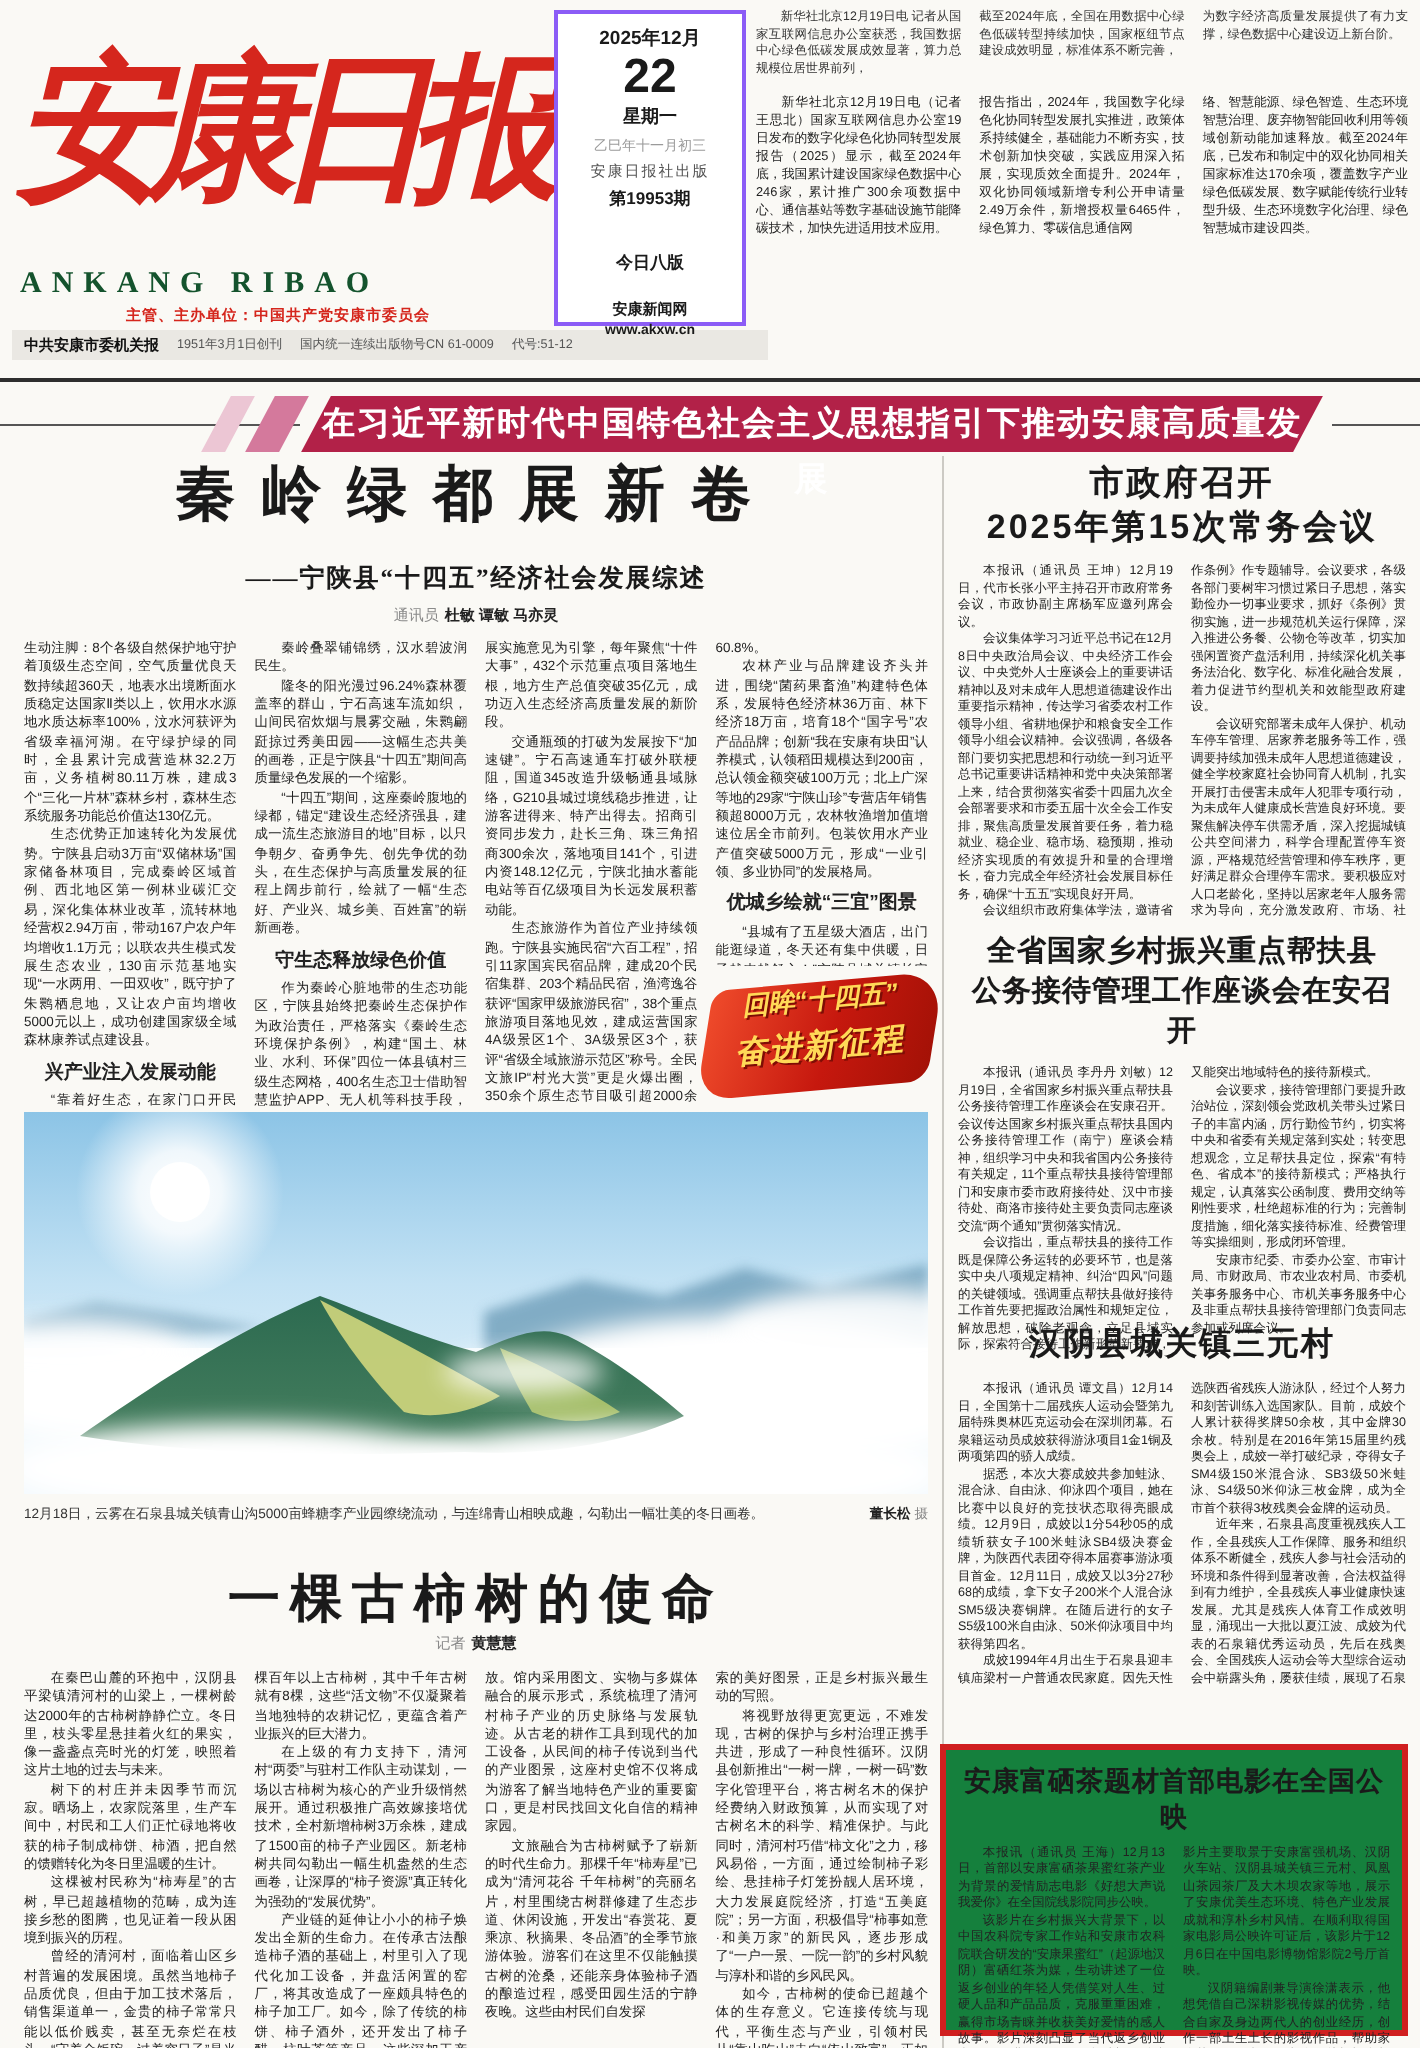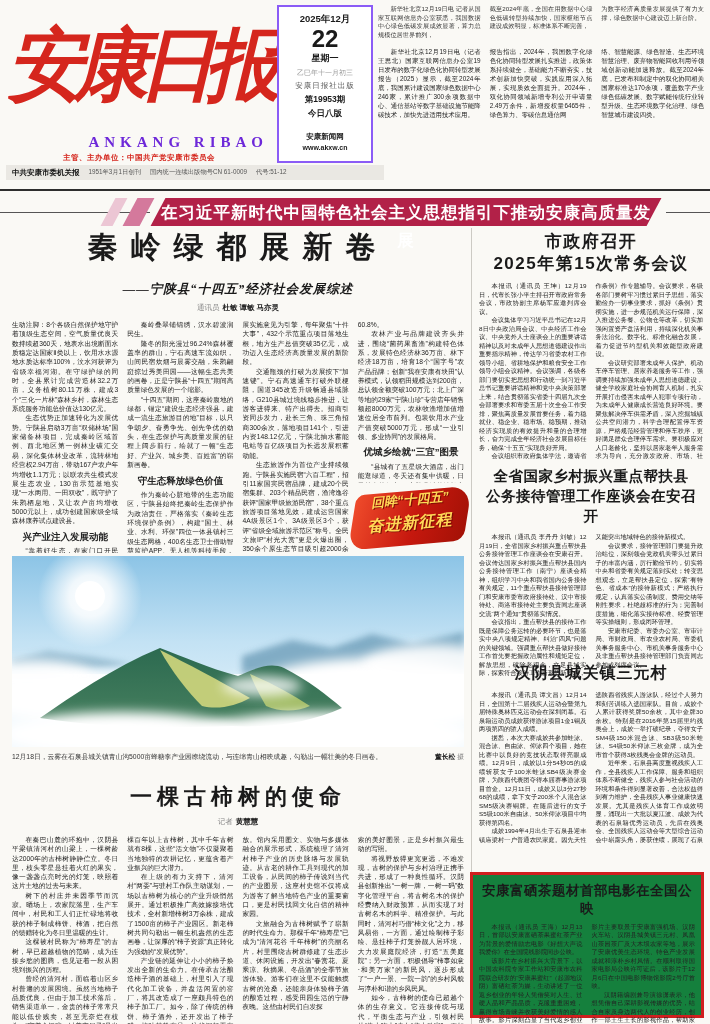--- a/index.html
+++ b/index.html
@@ -10,38 +10,38 @@
     -webkit-font-smoothing:antialiased;
   }
   .abs{position:absolute;}
   .serif{font-family:"Liberation Serif","DejaVu Serif",serif;}
   .just{text-align:justify;text-justify:inter-ideograph;}
 
   
   .mast-title{left:4px;top:-10px;width:270px;height:148px;color:#d5261d;
     font-size:76px;font-weight:900;font-style:italic;letter-spacing:-10px;
     line-height:150px;text-align:center;transform:scaleY(1.04);}
-  .mast-latin{left:10px;top:134px;width:258px;text-align:right;color:#6d28d9;
+  .mast-latin{left:10px;top:134px;width:258px;text-align:left;color:#14532d;
     font-weight:700;font-size:15px;letter-spacing:5px;}
   .mast-org{left:10px;top:153px;width:258px;text-align:center;color:#d5261d;
     font-size:7.5px;font-weight:700;letter-spacing:.5px;}
   .info-strip{left:6px;top:165px;width:366px;height:15px;background:#eae8e3;
     display:flex;align-items:center;gap:9px;padding:0 6px;font-size:6.3px;color:#555;}
   .info-strip .paper{font-size:7.5px;font-weight:800;color:#111;}
 
   
   .datebox{left:277px;top:5px;width:92px;height:154px;border:2px solid #8b5cf6;
     background:#fff;text-align:center;}
   .db-ym{margin-top:6px;font-size:9.5px;font-weight:800;}
   .db-day{font-size:24px;font-weight:600;line-height:26px;}
   .db-week{font-size:9px;font-weight:800;}
   .db-lunar{font-size:7px;color:#9a9a9a;margin-top:3px;}
   .db-pub{font-size:7.5px;color:#555;margin-top:3px;letter-spacing:1px;}
   .db-issue{font-size:8.5px;font-weight:700;margin-top:3px;}
-  .db-pages{font-size:8.5px;font-weight:700;margin-top:2px;}
+  .db-pages{font-size:8.5px;font-weight:700;margin-top:20px;}
   .db-site{font-size:7.5px;font-weight:700;margin-top:12px;}
   .db-url{font-size:7px;font-weight:700;margin-top:2px;}
 
   
   .topstory{left:378px;top:5px;width:326px;}
   .brief{display:flex;gap:9px;font-size:6.2px;line-height:8.6px;color:#333;}
   .brief>div{flex:1 1 0;}
   .ts-headline{margin-top:7px;white-space:nowrap;font-weight:900;font-size:19.5px;letter-spacing:.5px;}
   .ts-num{font-family:"Liberation Serif","DejaVu Serif",serif;font-weight:400;font-size:21.5px;}
   .ts-cols{display:flex;gap:9px;margin-top:9px;font-size:6.4px;line-height:8.9px;color:#222;}
@@ -54,21 +54,21 @@
   .banner{left:0;top:198px;width:710px;height:28px;}
   .bn-line{position:absolute;top:14px;height:1px;background:#555;}
   .bn-bar{position:absolute;left:158px;top:0;width:496px;height:28px;background:#b22148;transform:skewX(-28deg);}
   .bn-s1{position:absolute;left:130px;top:0;width:17px;height:28px;background:#d4799c;transform:skewX(-28deg);}
   .bn-s2{position:absolute;left:108px;top:0;width:12px;height:28px;background:#ecc6d4;transform:skewX(-28deg);}
   .bn-text{position:absolute;left:158px;top:0;width:496px;text-align:center;line-height:28px;
     color:#fff;font-weight:800;font-size:16.5px;letter-spacing:1px;}
 
   
   .main-hl{left:12px;top:227px;width:452px;text-align:center;font-size:30px;font-weight:900;letter-spacing:13px;}
-  .main-sub{left:12px;top:281px;width:452px;text-align:center;font-size:12.5px;font-weight:700;letter-spacing:1px;font-style:italic;}
+  .main-sub{left:12px;top:281px;width:452px;text-align:center;font-size:12.5px;font-weight:700;letter-spacing:1px;}
   .main-by{left:12px;top:303px;width:452px;text-align:center;font-size:7.5px;color:#8a8a8a;}
   .main-by b{color:#222;margin-left:3px;margin-top:20px;}
   .cols{display:flex;gap:9px;overflow:hidden;}
   .main-cols{left:12px;top:320px;width:452px;height:233px;font-size:6.7px;line-height:9.35px;color:#222;}
   .cols>div{flex:1 1 0;}
   .blk-p{margin:0;text-indent:2em;}
   .blk-c{margin:0;}
   .blk-h{font-weight:800;text-align:center;font-size:9.5px;margin:6px 0 5px;}
   .blk-turn{margin:2px 0 0;text-align:right;font-weight:700;}
 
@@ -85,21 +85,21 @@
     transform:rotate(-5deg);text-shadow:1px 1px 0 #7e0d05;}
 
   
   .photo{left:12px;top:556px;width:452px;height:191px;}
   .caption{left:12px;top:752px;width:452px;display:flex;font-size:6.8px;color:#333;}
   .caption .ctext{flex:1 1 auto;}
   .caption .credit{flex:0 0 auto;margin-left:14px;color:#888;}
   .caption .credit b{color:#222;}
 
   
-  .bot-hl{left:12px;top:782px;width:452px;text-align:center;font-size:22px;font-weight:900;
+  .bot-hl{left:12px;top:782px;width:452px;text-align:center;font-size:26px;font-weight:900;
     letter-spacing:5px;font-family:"Liberation Serif","DejaVu Serif",serif;}
   .bot-by{left:12px;top:817px;width:452px;text-align:center;font-size:7.5px;color:#8a8a8a;}
   .bot-by b{color:#222;margin-left:3px;}
   .bot-cols{left:12px;top:835px;width:452px;height:189px;font-size:6.7px;line-height:9.3px;color:#222;}
 
   
   .vrule{left:470.5px;top:228px;width:1px;height:796px;background:#cccac4;}
   .rart{left:479px;width:224px;}
   .r-h{text-align:center;font-weight:900;}
   .art-a{top:231px;}

